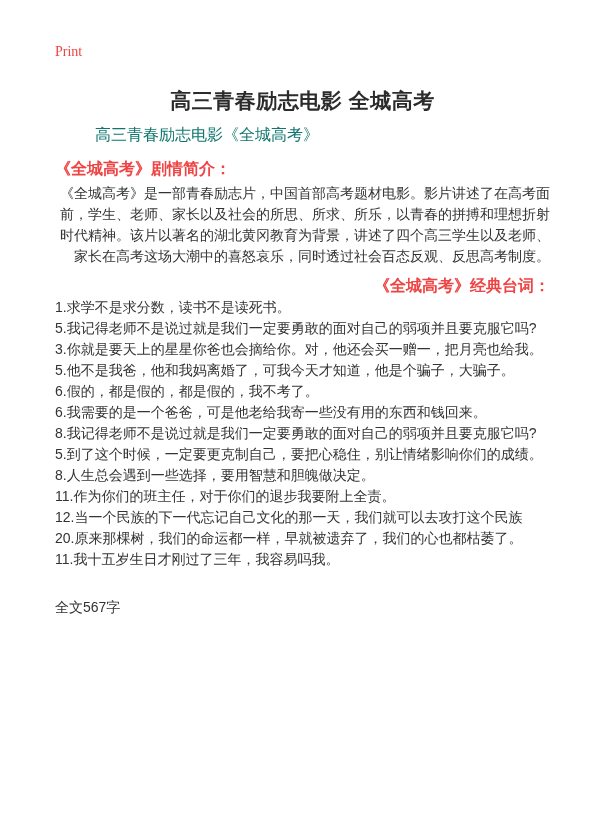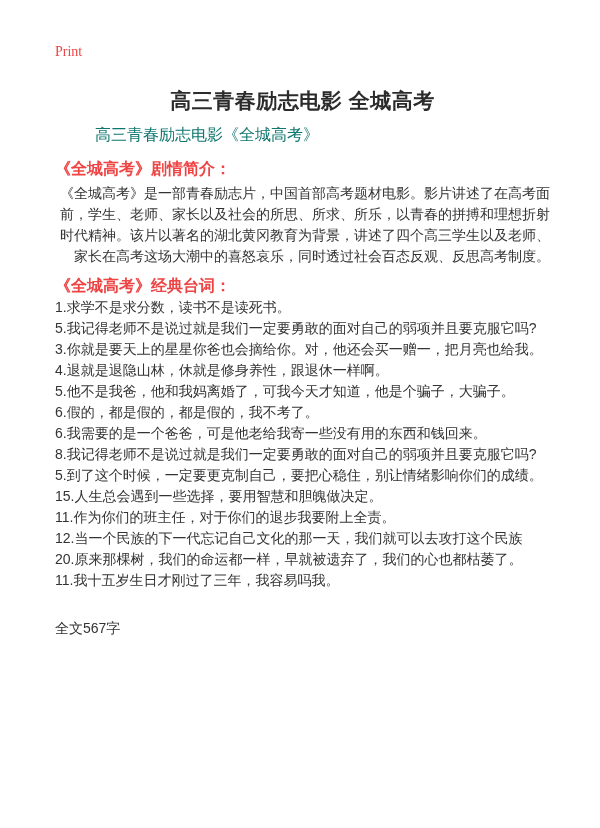--- a/index.html
+++ b/index.html
@@ -40,21 +40,21 @@
     color: #0f766e;
     margin-left: 40px;
   }
   .section-heading {
     font-size: 16px;
     line-height: 22px;
     font-weight: bold;
     color: #ef4444;
   }
   .heading-synopsis { margin-top: 12px; }
-  .heading-quotes { margin-top: 8px; }
+  .heading-quotes { margin-top: 8px; text-align: right; }
   .synopsis-body {
     margin-top: 3px;
     font-size: 14px;
     line-height: 21px;
     text-align: right;
   }
   .quote {
     font-size: 14px;
     line-height: 21px;
     white-space: nowrap;
@@ -78,27 +78,26 @@
 
   <h3 class="section-heading heading-synopsis">《全城高考》剧情简介：</h3>
 
   <p class="synopsis-body">《全城高考》是一部青春励志片，中国首部高考题材电影。影片讲述了在高考面前，学生、老师、家长以及社会的所思、所求、所乐，以青春的拼搏和理想折射时代精神。该片以著名的湖北黄冈教育为背景，讲述了四个高三学生以及老师、家长在高考这场大潮中的喜怒哀乐，同时透过社会百态反观、反思高考制度。</p>
 
   <h3 class="section-heading heading-quotes">《全城高考》经典台词：</h3>
 
   <p class="quote">1.求学不是求分数，读书不是读死书。</p>
   <p class="quote">5.我记得老师不是说过就是我们一定要勇敢的面对自己的弱项并且要克服它吗?</p>
   <p class="quote">3.你就是要天上的星星你爸也会摘给你。对，他还会买一赠一，把月亮也给我。</p>
-  <p class="quote">4.退就是退隐山林，休就是修身养性，跟退休一样啊。</p>
   <p class="quote">5.他不是我爸，他和我妈离婚了，可我今天才知道，他是个骗子，大骗子。</p>
   <p class="quote">6.假的，都是假的，都是假的，我不考了。</p>
   <p class="quote">6.我需要的是一个爸爸，可是他老给我寄一些没有用的东西和钱回来。</p>
   <p class="quote">8.我记得老师不是说过就是我们一定要勇敢的面对自己的弱项并且要克服它吗?</p>
   <p class="quote">5.到了这个时候，一定要更克制自己，要把心稳住，别让情绪影响你们的成绩。</p>
-  <p class="quote">15.人生总会遇到一些选择，要用智慧和胆魄做决定。</p>
+  <p class="quote">8.人生总会遇到一些选择，要用智慧和胆魄做决定。</p>
   <p class="quote">11.作为你们的班主任，对于你们的退步我要附上全责。</p>
   <p class="quote">12.当一个民族的下一代忘记自己文化的那一天，我们就可以去攻打这个民族</p>
   <p class="quote">20.原来那棵树，我们的命运都一样，早就被遗弃了，我们的心也都枯萎了。</p>
   <p class="quote">11.我十五岁生日才刚过了三年，我容易吗我。</p>
 
   <p class="footer-count">全文567字</p>
 
 </div>
 
 </body></html>

